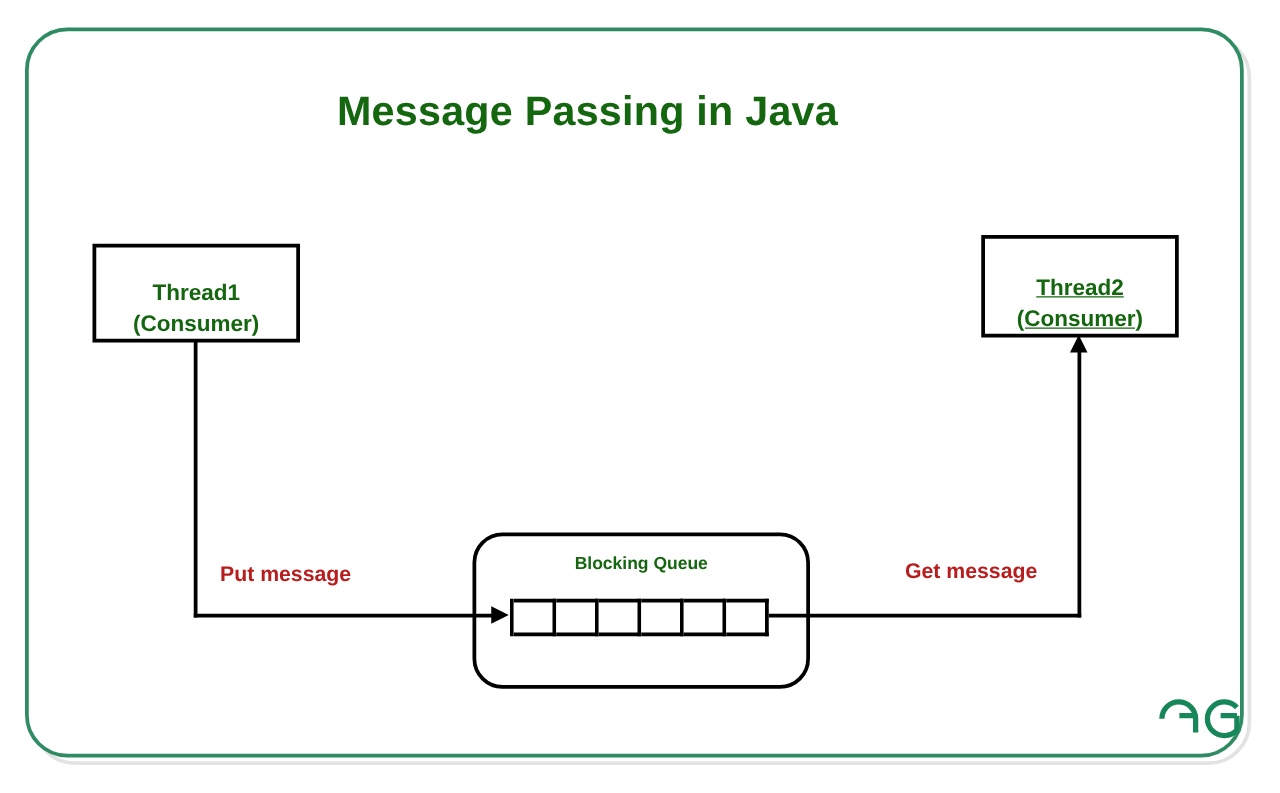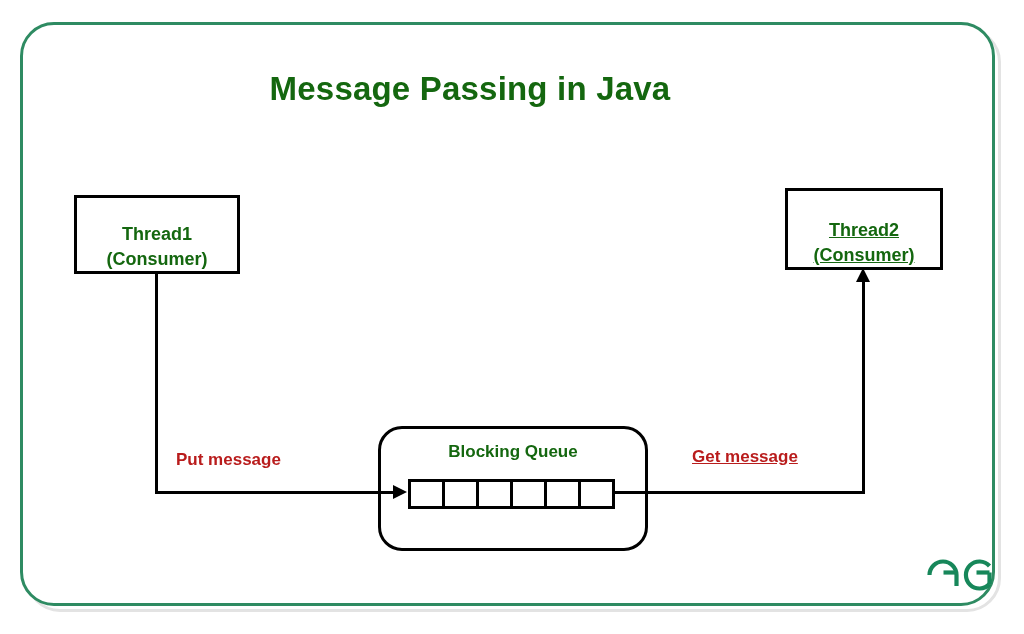--- a/index.html
+++ b/index.html
@@ -81,21 +81,21 @@
     border-radius: 24px;
     box-sizing: border-box;
     background: #ffffff;
   }
   #queue-title {
     position: absolute;
     left: 378px;
     top: 442px;
     width: 270px;
     text-align: center;
-    font-size: 17px;
+    font-size: 14px;
     font-weight: bold;
     color: #14670f;
   }
   #queue-cells {
     position: absolute;
     left: 408px;
     top: 479px;
     height: 30px;
     display: flex;
     border-left: 3px solid #000;
@@ -149,21 +149,21 @@
 
   
   .edge-label {
     position: absolute;
     font-size: 17px;
     font-weight: bold;
     color: #b91c1c;
     white-space: nowrap;
   }
   #put-label { left: 176px; top: 450px; }
-  #get-label { left: 692px; top: 447px; text-decoration: underline; }
+  #get-label { left: 724px; top: 447px; }
 
   
   #gfg-logo {
     position: absolute;
     left: 925px;
     top: 548px;
     width: 70px;
     height: 48px;
   }
 </style>

